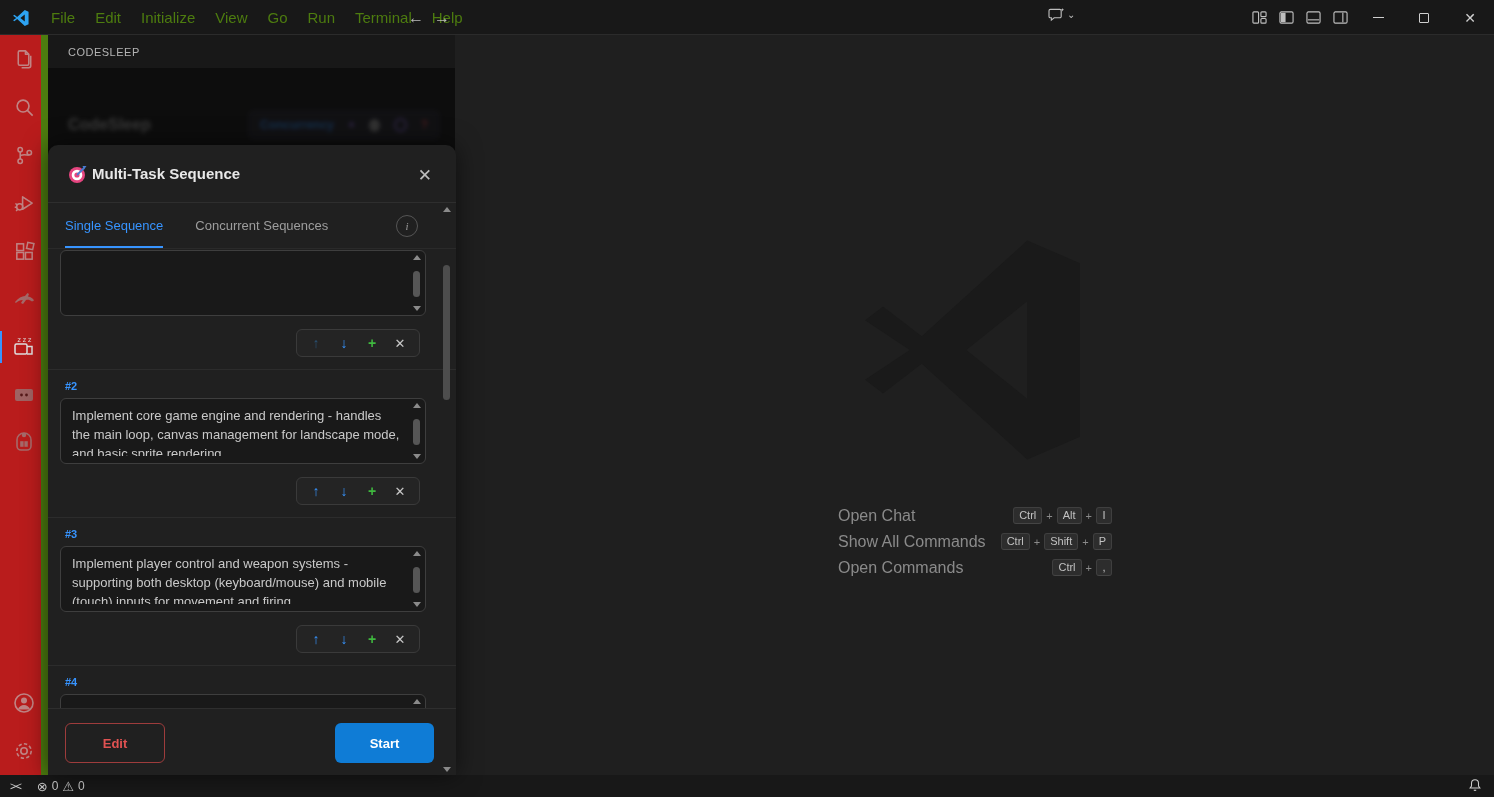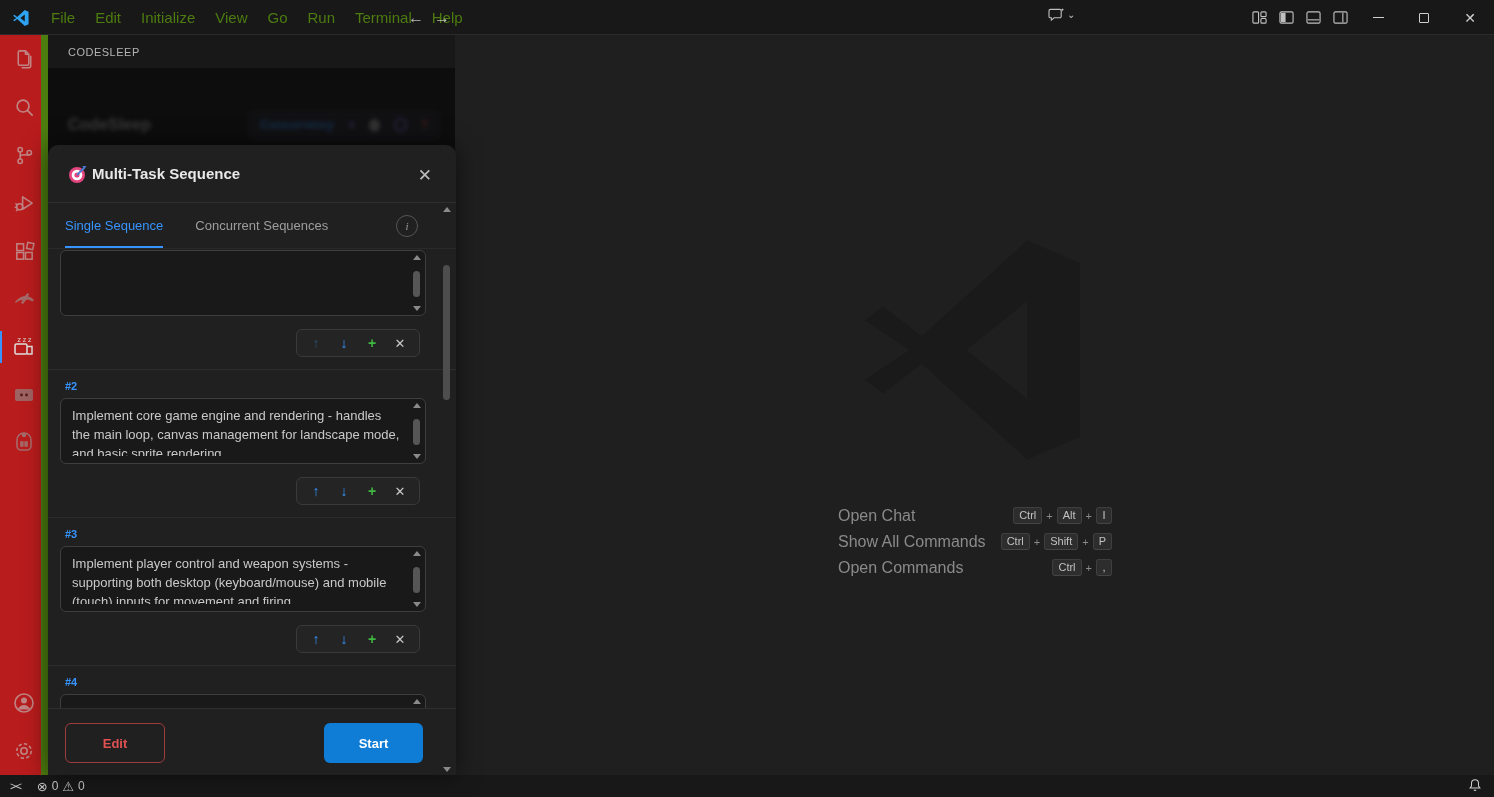--- a/index.html
+++ b/index.html
@@ -89,21 +89,21 @@
   .c-down { color:#3794ff; }
   .c-add { color:#3fb93f; }
   .c-del { color:#c7c7c7; font-size:13px; }
   .divider { margin:12px -30px 0 -12px; border-top:1px solid #2c2c2c; }
   .task-num { margin:10px 0 5px 5px; font-size:11px; font-weight:bold; color:#3794ff; height:13px; }
   #dlg-footer { position:absolute; left:0; bottom:0; width:100%; height:67px; border-top:1px solid #2e2e2e;
                 background:#202020; }
   #clear-btn { position:absolute; left:17px; top:14px; width:100px; height:40px; background:transparent;
                border:1px solid #9e3c3c; border-radius:6px; color:#e05252; font-size:13px; font-weight:bold;
                display:flex; align-items:center; justify-content:center; }
-  #start-btn { position:absolute; right:33px; top:14px; width:99px; height:40px; background:#0f7cd6;
+  #start-btn { position:absolute; right:22px; top:14px; width:99px; height:40px; background:#0f7cd6;
                border-radius:6px; color:#ffffff; font-size:13px; font-weight:bold;
                display:flex; align-items:center; justify-content:center; }
   #dlg-scrollbar { position:absolute; right:3px; top:62px; bottom:3px; width:12px; display:flex;
                    flex-direction:column; align-items:center; justify-content:space-between; z-index:12; }
   #dlg-thumb { position:absolute; right:6px; top:120px; width:7px; height:135px; background:#4d4d4d; border-radius:4px; z-index:12; }
 
   
   #statusbar { left:0; top:775px; width:1494px; height:22px; background:#181818; color:#cccccc;
                display:flex; align-items:center; font-size:12px; }
   #remote-ind { padding:0 10px; font-size:11px; letter-spacing:-1px; color:#cfcfcf; }

